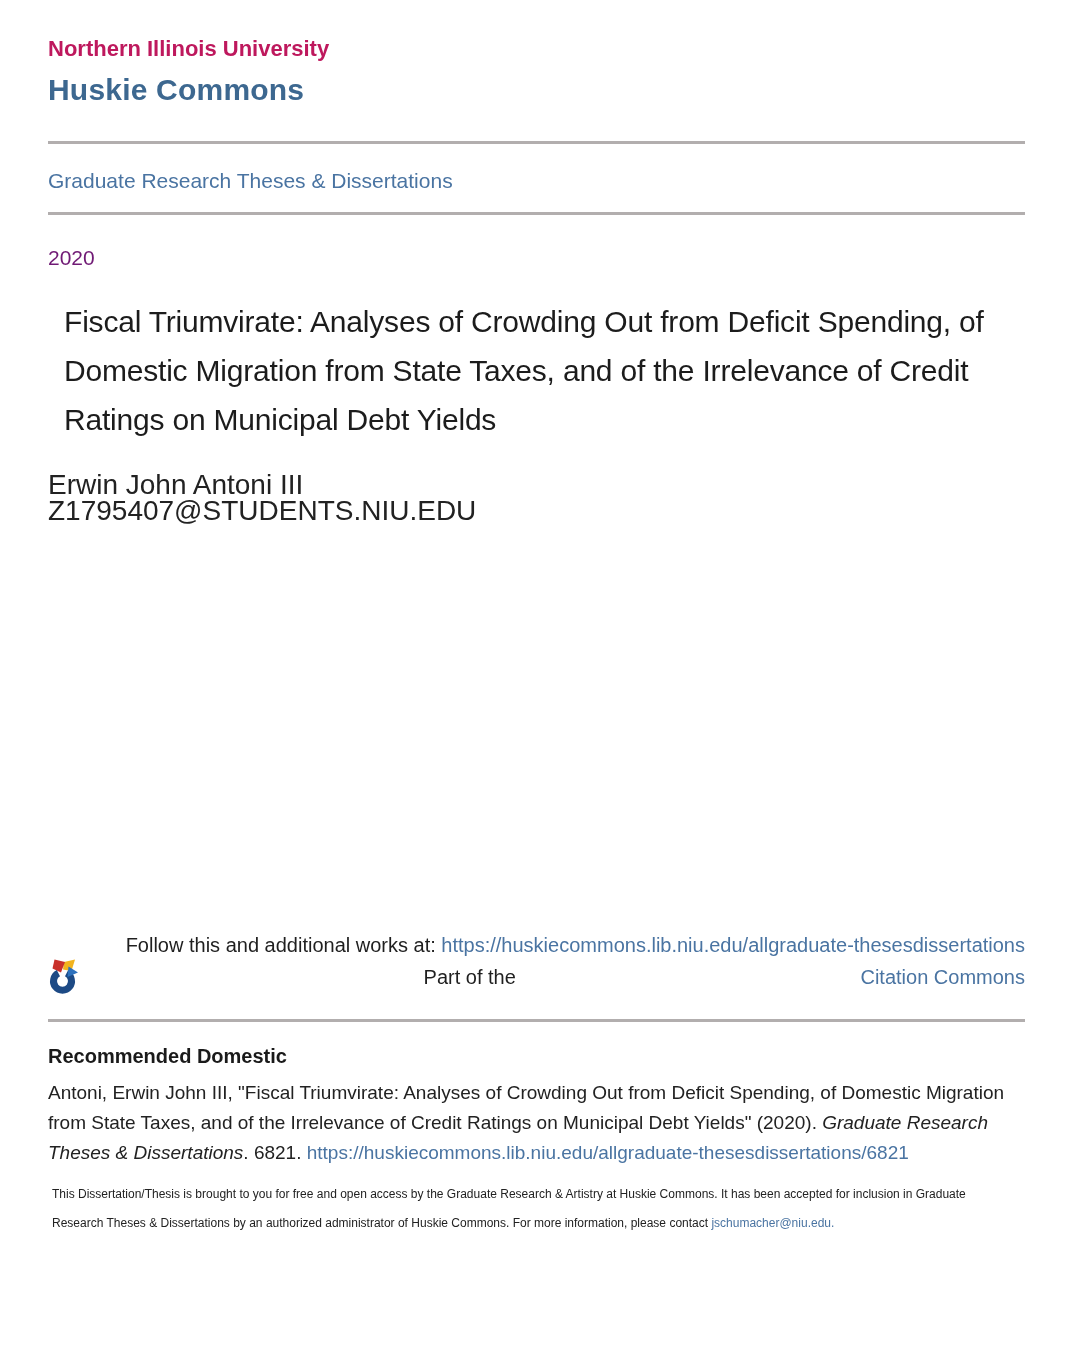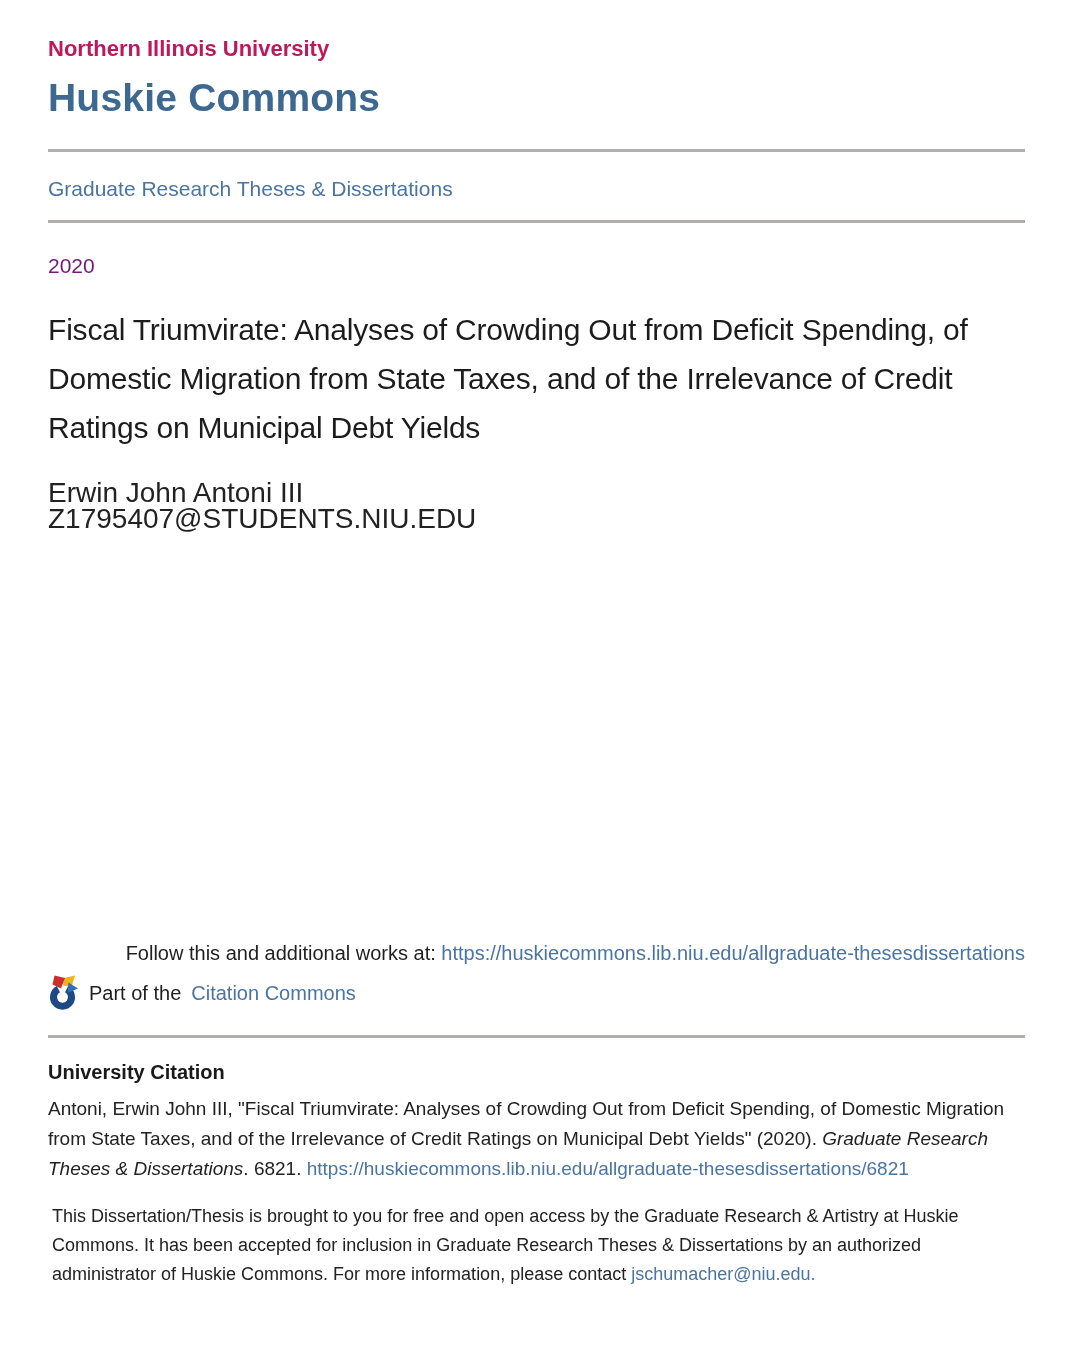--- a/index.html
+++ b/index.html
@@ -10,65 +10,65 @@
     color: #1f1f1f;
     overflow: hidden;
   }
   .page { width: 1080px; height: 1366px; box-sizing: border-box; padding: 0 55px 0 48px; }
   a { text-decoration: none; }
   .link { color: #4a74a2; cursor: pointer; }
   .brand-link { color: #3d6890; }
   .nowrap { white-space: nowrap; }
 
   .institution { margin: 36px 0 0 0; font-size: 22px; line-height: 26px; font-weight: 700; color: #be185d; }
-  .brand { margin: 16px 0 0 0; font-size: 39px; line-height: 40px; font-weight: 600; letter-spacing: 0.2px; }
+  .brand { margin: 8px 0 0 0; font-size: 30px; line-height: 40px; font-weight: 600; letter-spacing: 0.2px; }
 
   .divider { height: 3px; background: #b2aeae; border: none; margin: 0; }
   .divider-1 { margin-top: 31px; }
   .divider-2 { margin-top: 18px; }
   .divider-3 { margin-top: 24px; }
 
   .nav-row { display: flex; justify-content: space-between; align-items: baseline; margin-top: 24px; font-size: 21px; line-height: 26px; }
 
   .year { margin-top: 30px; font-size: 21px; line-height: 26px; color: #701a75; }
 
   .title { margin-top: 26px; max-width: 980px; font-size: 30px; line-height: 49px; font-weight: 400; color: #1c1c1c; letter-spacing: -0.2px; }
 
   .author-block { margin-top: 28px; font-size: 28px; line-height: 26px; color: #222; }
 
   .follow-row { margin-top: 408px; font-size: 20px; line-height: 26px; white-space: nowrap; text-align: right; }
 
-  .partof-row { margin-top: 8px; display: flex; align-items: center; gap: 10px; font-size: 20px; line-height: 26px; }
+  .partof-row { display: flex; align-items: center; gap: 10px; font-size: 20px; line-height: 26px; justify-content: space-between; }
   .dcn-icon { display: inline-block; width: 31px; height: 37px; flex: 0 0 auto; }
 
   .citation-heading { margin-top: 21px; font-size: 20px; line-height: 26px; font-weight: 700; color: #1a1a1a; }
   .citation-body { margin-top: 9px; max-width: 965px; font-size: 19px; line-height: 30px; color: #222; }
   .citation-source { font-style: italic; }
 
-  .footer { max-width: 960px; padding-left: 4px; font-size: 18px; line-height: 29px; color: #222; }
+  .footer { max-width: 960px; padding-left: 4px; font-size: 12px; line-height: 29px; color: #222; }
 </style>
 </head>
 <body>
 
 <div class="page">
 
   <div class="institution">Northern Illinois University</div>
   <div class="brand"><a class="brand-link">Huskie Commons</a></div>
 
   <hr class="divider divider-1">
 
   <div class="nav-row">
     <a class="link">Graduate Research Theses &amp; Dissertations</a>
   </div>
 
   <hr class="divider divider-2">
 
   <div class="year">2020</div>
 
-  <h1 class="title" style="margin:26px 0 0 0;">Fiscal Triumvirate: Analyses of Crowding Out from Deficit Spending, of Domestic Migration from State Taxes, and of the Irrelevance of Credit Ratings on Municipal Debt Yields</h1>
+  <h1 class="title" style="margin:26px 0 0 16px;">Fiscal Triumvirate: Analyses of Crowding Out from Deficit Spending, of Domestic Migration from State Taxes, and of the Irrelevance of Credit Ratings on Municipal Debt Yields</h1>
 
   <div class="author-block">
     <div>Erwin John Antoni III</div>
     <div>Z1795407@STUDENTS.NIU.EDU</div>
   </div>
 
   <div class="follow-row">
     <span>Follow this and additional works at: </span><a class="link nowrap">https://huskiecommons.lib.niu.edu/allgraduate-thesesdissertations</a>
   </div>
 
@@ -80,21 +80,21 @@
         <path d="M 18.6 15.2 A 9 9 0 1 1 10.4 15.2" fill="none" stroke="#1d4a85" stroke-width="7"></path>
         <polygon points="20.5,8.5 30,14.5 19.5,19" fill="#2d71bd"></polygon>
       </svg>
     </span>
     <span>Part of the </span>
     <a class="link">Citation Commons</a>
   </div>
 
   <hr class="divider divider-3">
 
-  <div class="citation-heading">University Citation</div>
+  <div class="citation-heading">Recommended Domestic</div>
 
   <p class="citation-body" style="margin-bottom:0;">
     <span>Antoni, Erwin John III, "Fiscal Triumvirate: Analyses of Crowding Out from Deficit Spending, of Domestic Migration from State Taxes, and of the Irrelevance of Credit Ratings on Municipal Debt Yields" (2020). </span><span class="citation-source">Graduate Research Theses &amp; Dissertations</span><span>. 6821. </span><a class="link nowrap">https://huskiecommons.lib.niu.edu/allgraduate-thesesdissertations/6821</a>
   </p>
 
   <p class="footer" style="margin-bottom:0;">
     <span>This Dissertation/Thesis is brought to you for free and open access by the Graduate Research &amp; Artistry at Huskie Commons. It has been accepted for inclusion in Graduate Research Theses &amp; Dissertations by an authorized administrator of Huskie Commons. For more information, please contact </span><a class="link">jschumacher@niu.edu</a><span class="link">.</span>
   </p>
 
 </div>

